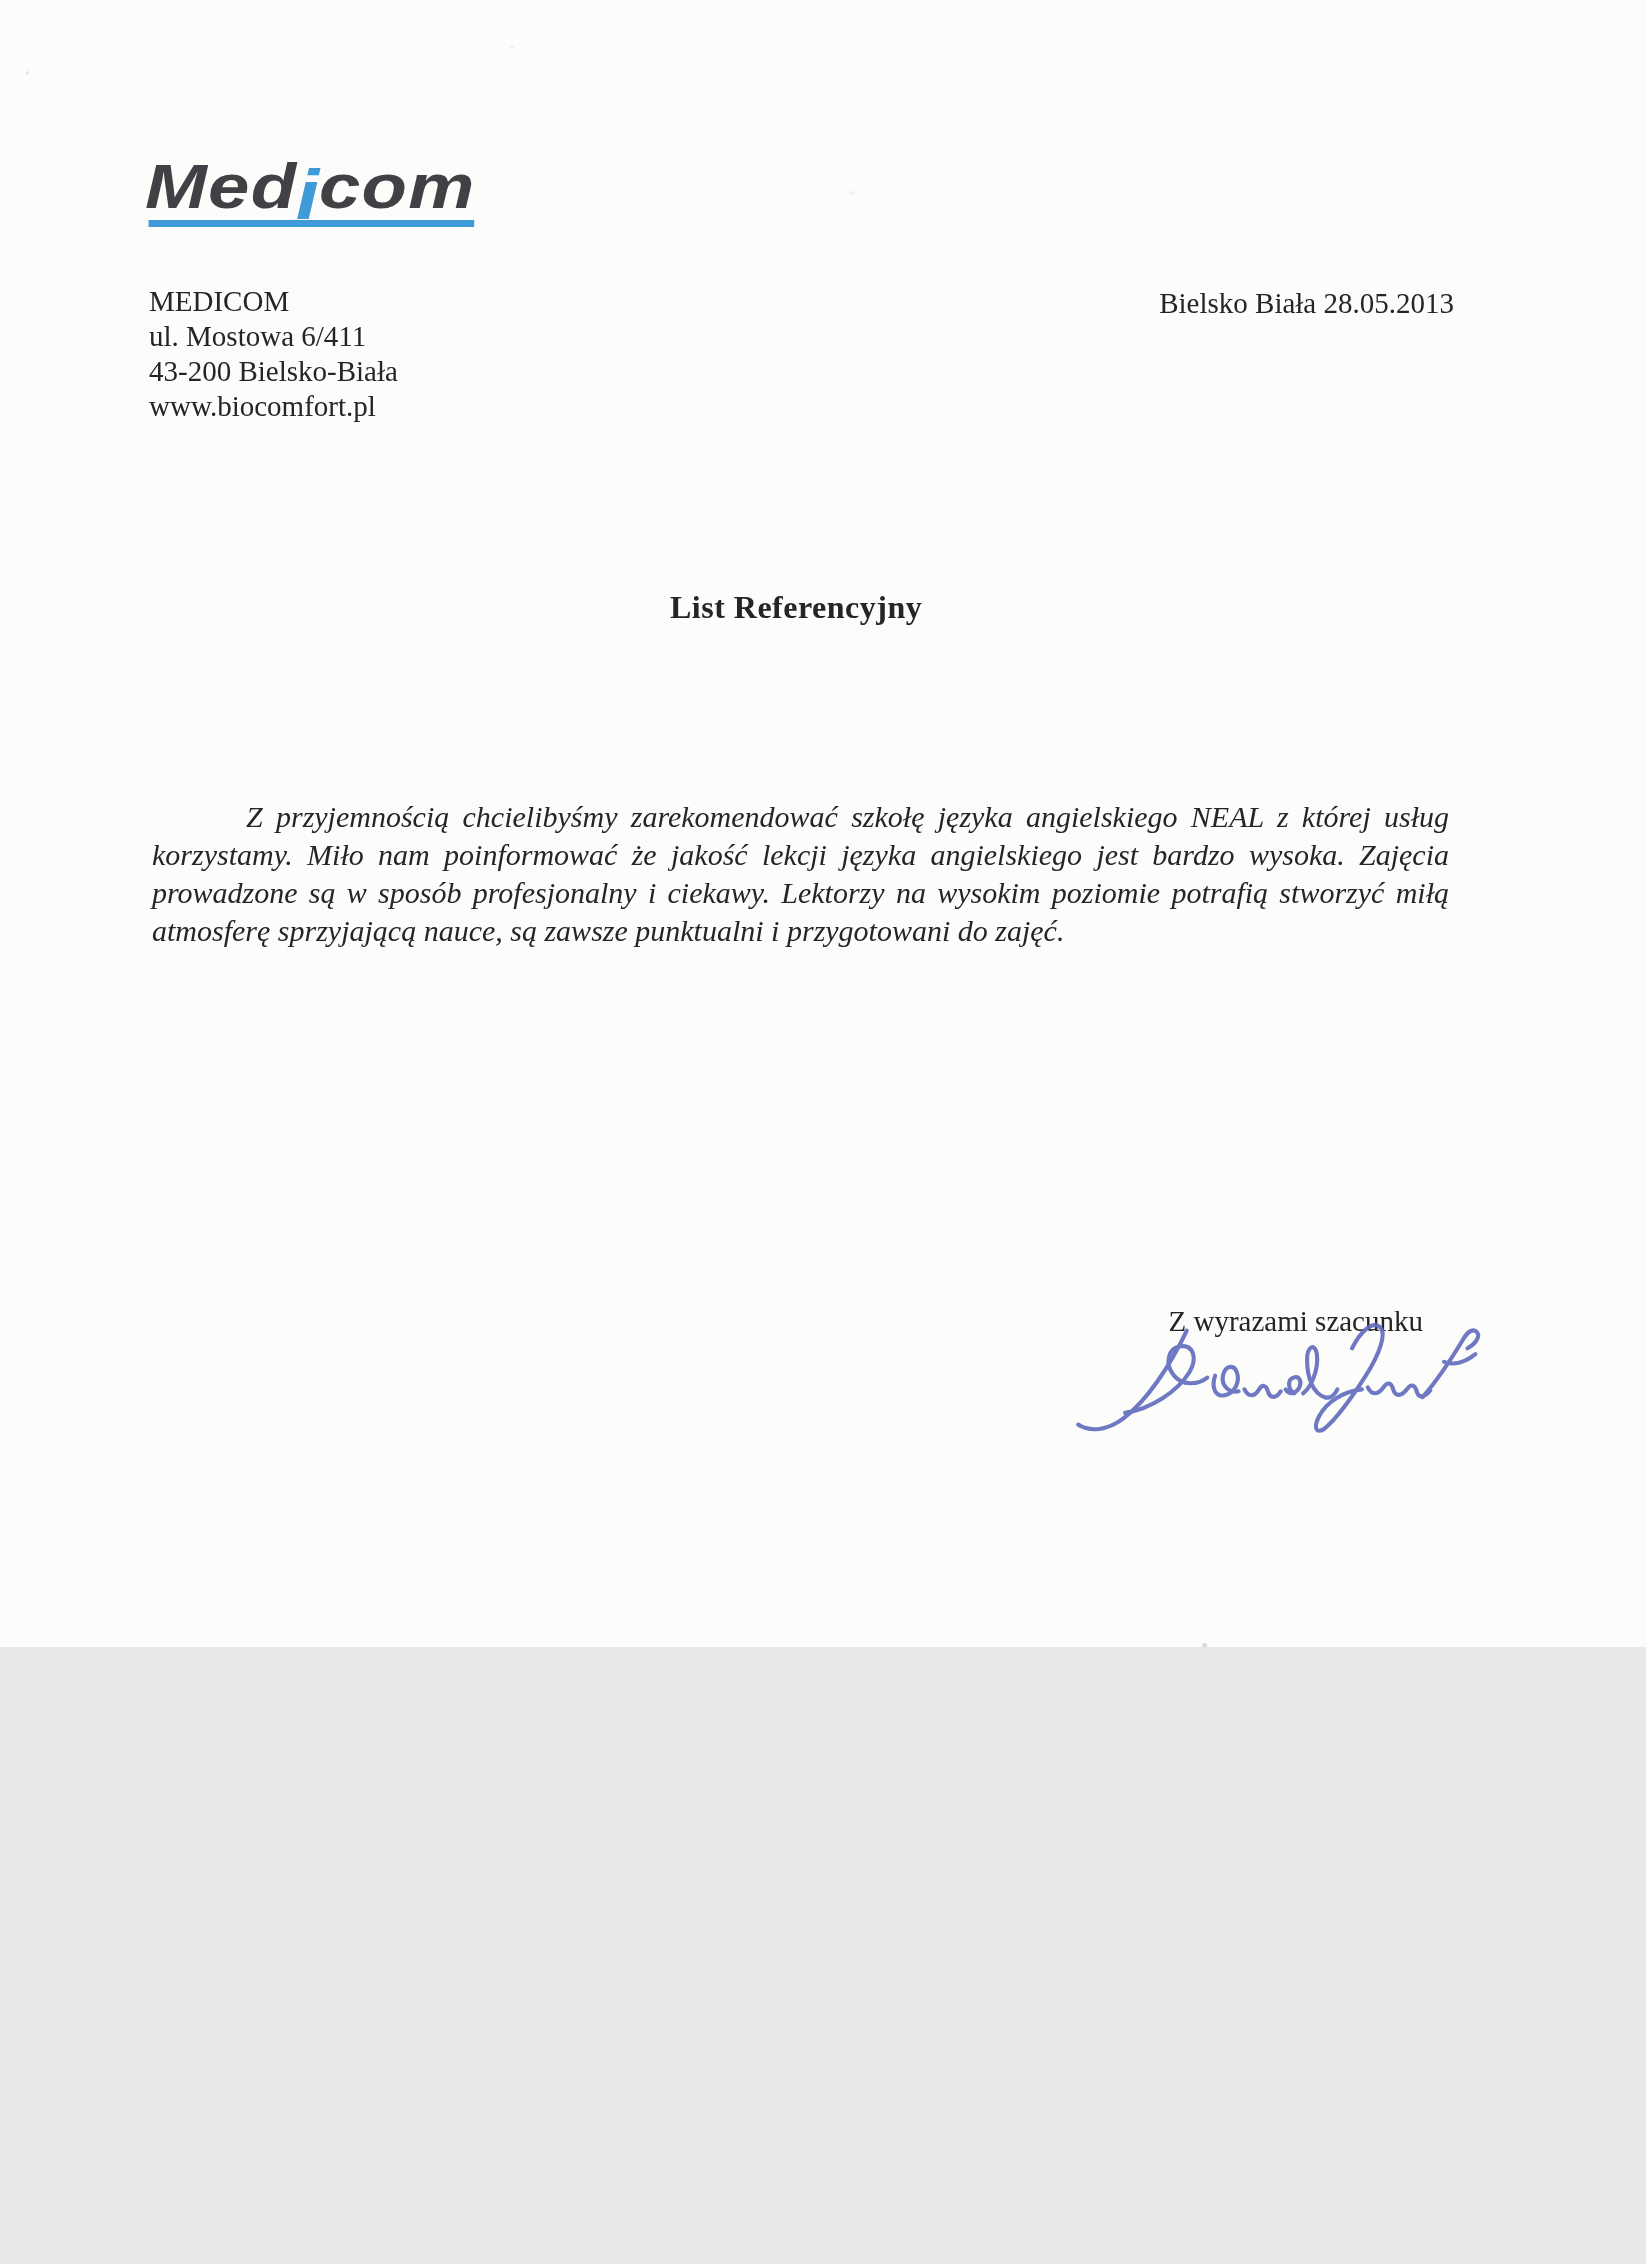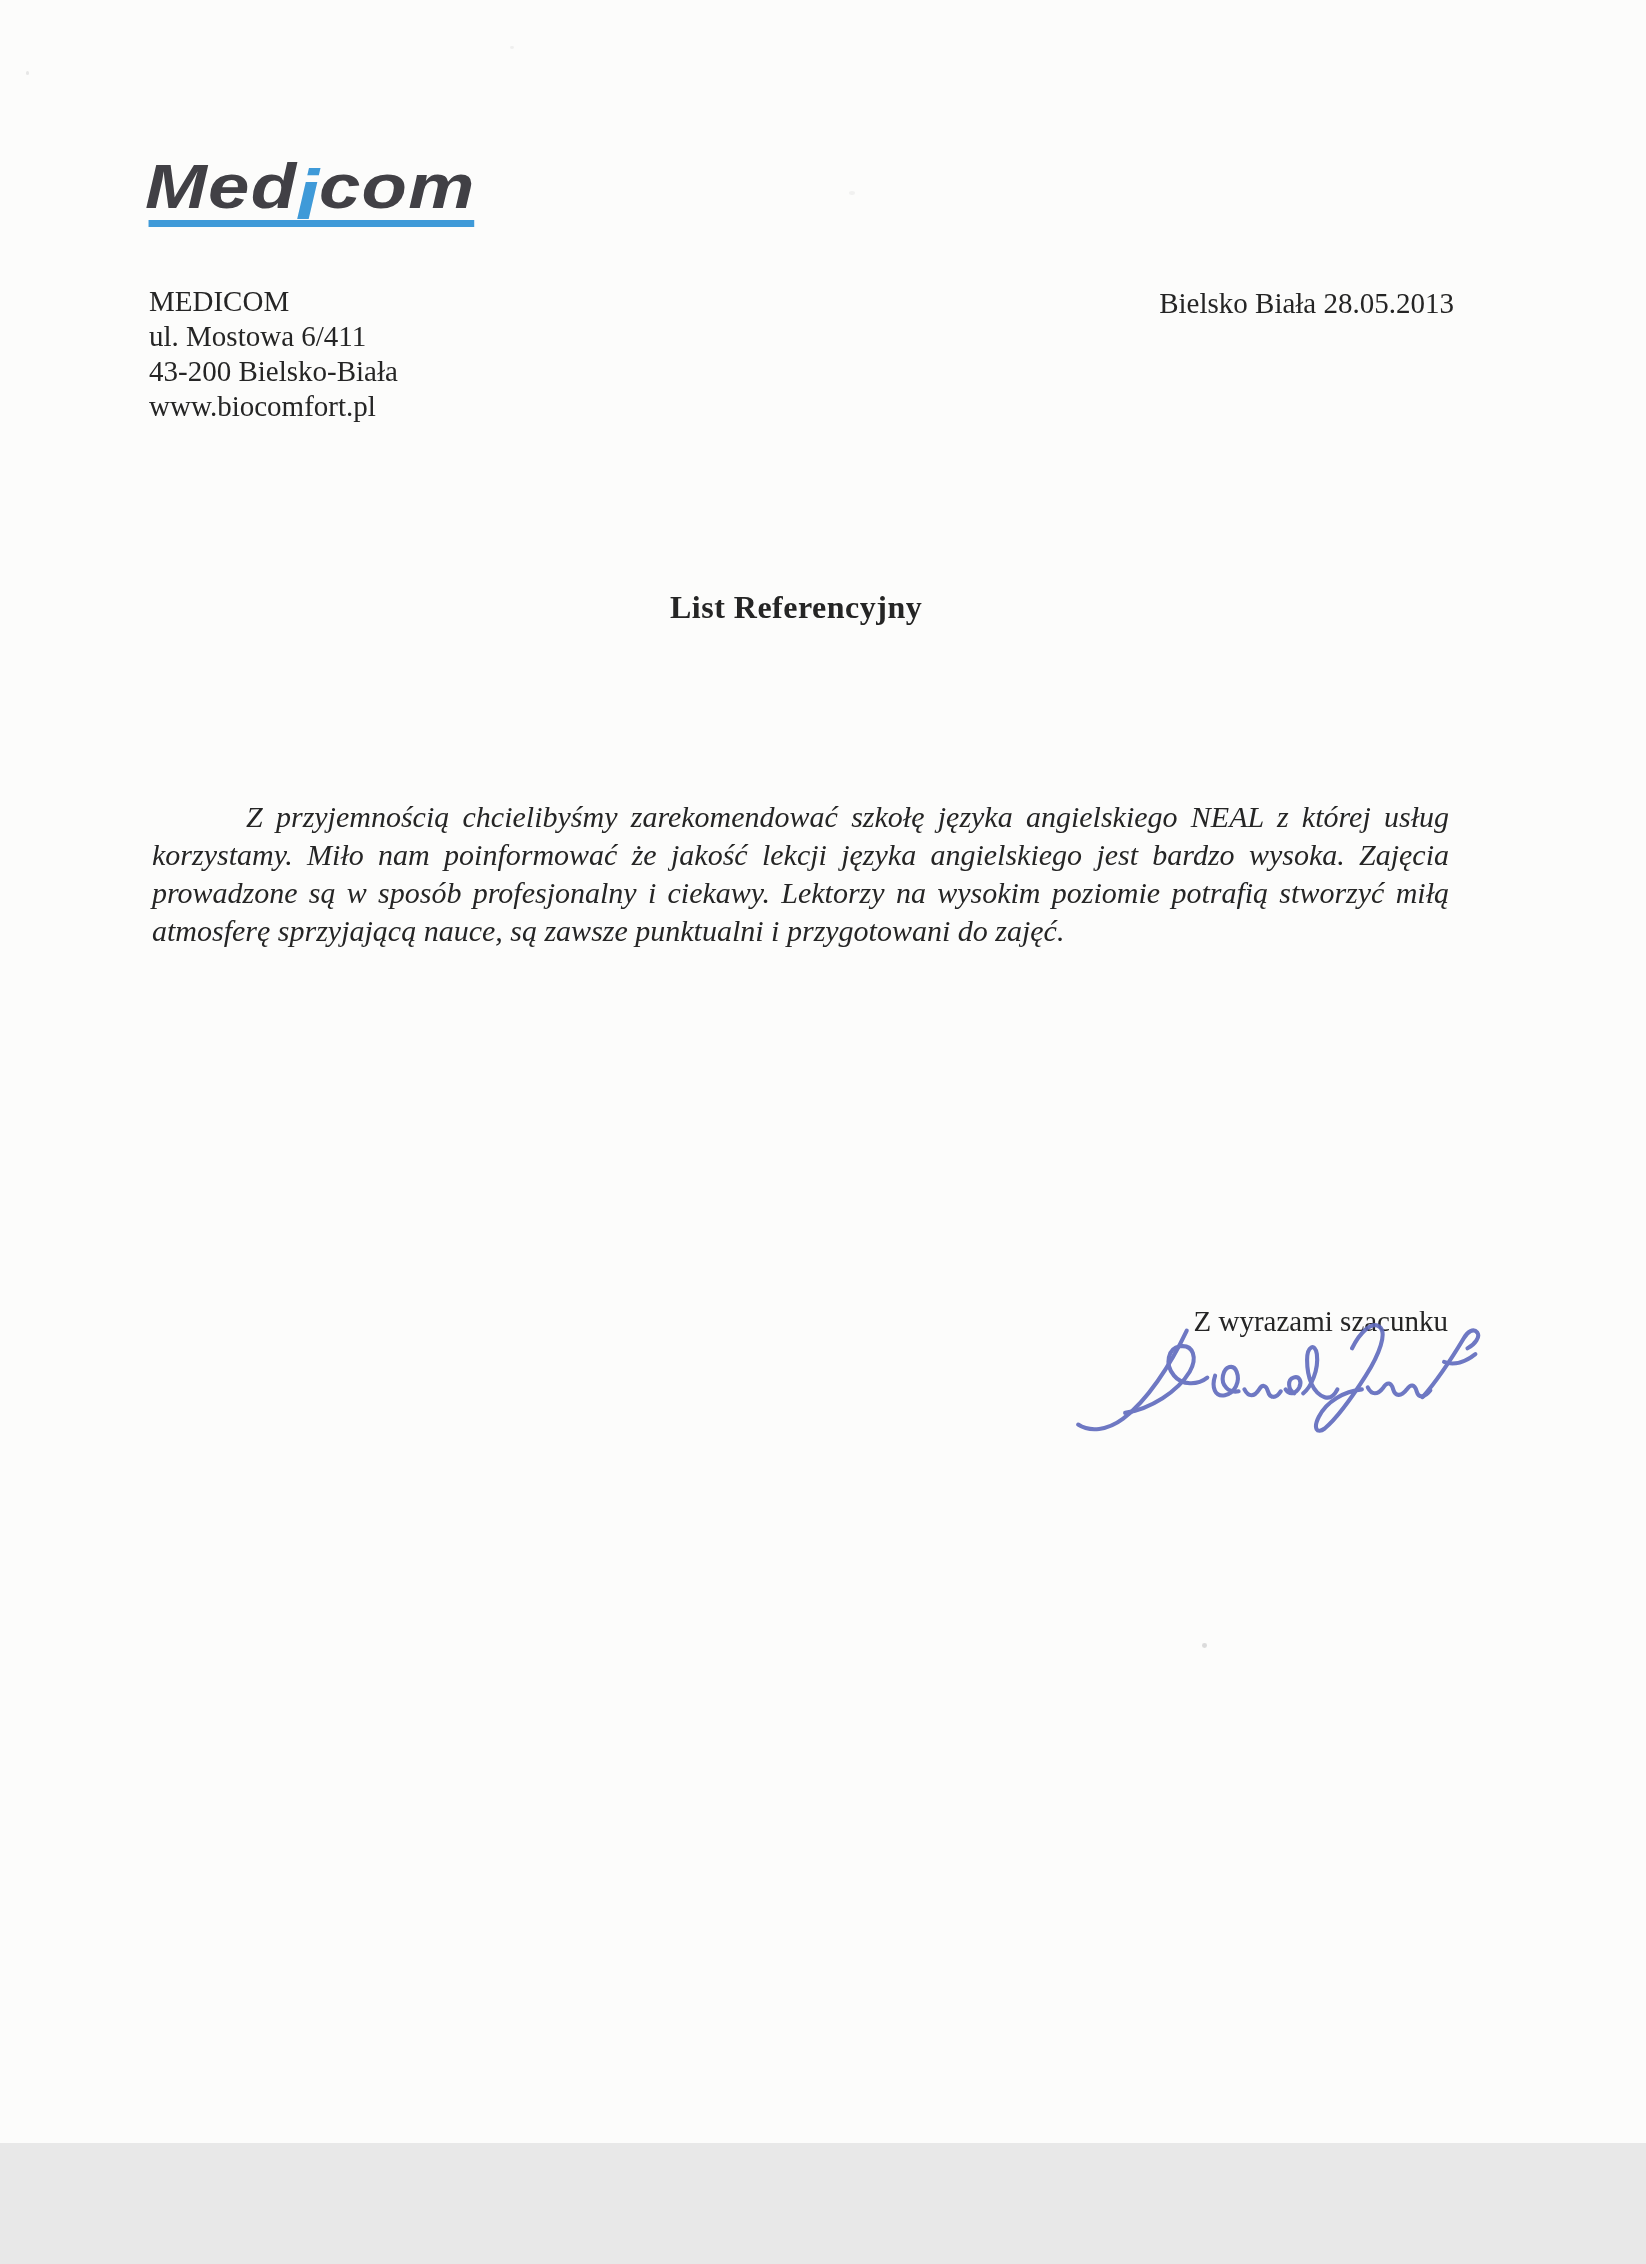--- a/index.html
+++ b/index.html
@@ -1,19 +1,19 @@
 <!DOCTYPE html>
 <html style="--bg: #fcfcfb; --text: #252525; --logo-dark: #414045; --logo-blue: #3f9ad8; --ink: #5f6abd;"><head>
 <meta charset="utf-8">
 <style>
   html,body{margin:0;padding:0;}
   body{background:#e8e8e8;font-family:"Liberation Serif",serif;}
   .page{
     position:relative;
-    width:1647px;height:2143px;
+    width:1647px;height:1647px;
     background:var(--bg,#fcfcfb);
     overflow:hidden;
     color:var(--text,#252525);
   }
   
   .logo{
     position:absolute;left:145px;top:155px;
     display:inline-block;
     transform:scaleX(1.18);transform-origin:left center;
   }
@@ -55,21 +55,21 @@
   .body-text{
     position:absolute;left:150px;top:796px;width:1301px;
     font-size:30px;line-height:38px;
     text-align:justify;
   }
   .body-text p{margin:2px;font-style:italic;}
   .body-text p.indent{text-indent:94px;}
   .body-text p + p{margin-top:23.5px;}
   
   .closing{
-    position:absolute;top:1305px;right:199px;
+    position:absolute;top:1305px;right:224px;
     font-size:29px;line-height:33px;
   }
   .signature-svg{
     position:absolute;left:1068px;top:1315px;
     width:441px;height:181px;
   }
   
   .speck{position:absolute;border-radius:50%;background:#dcdcdc;opacity:.65;}
   .speck.s1{left:25.5px;top:71px;width:3.9px;height:3.9px;}
   .speck.s2{left:510px;top:46px;width:3.9px;height:2.9px;opacity:.4;}

